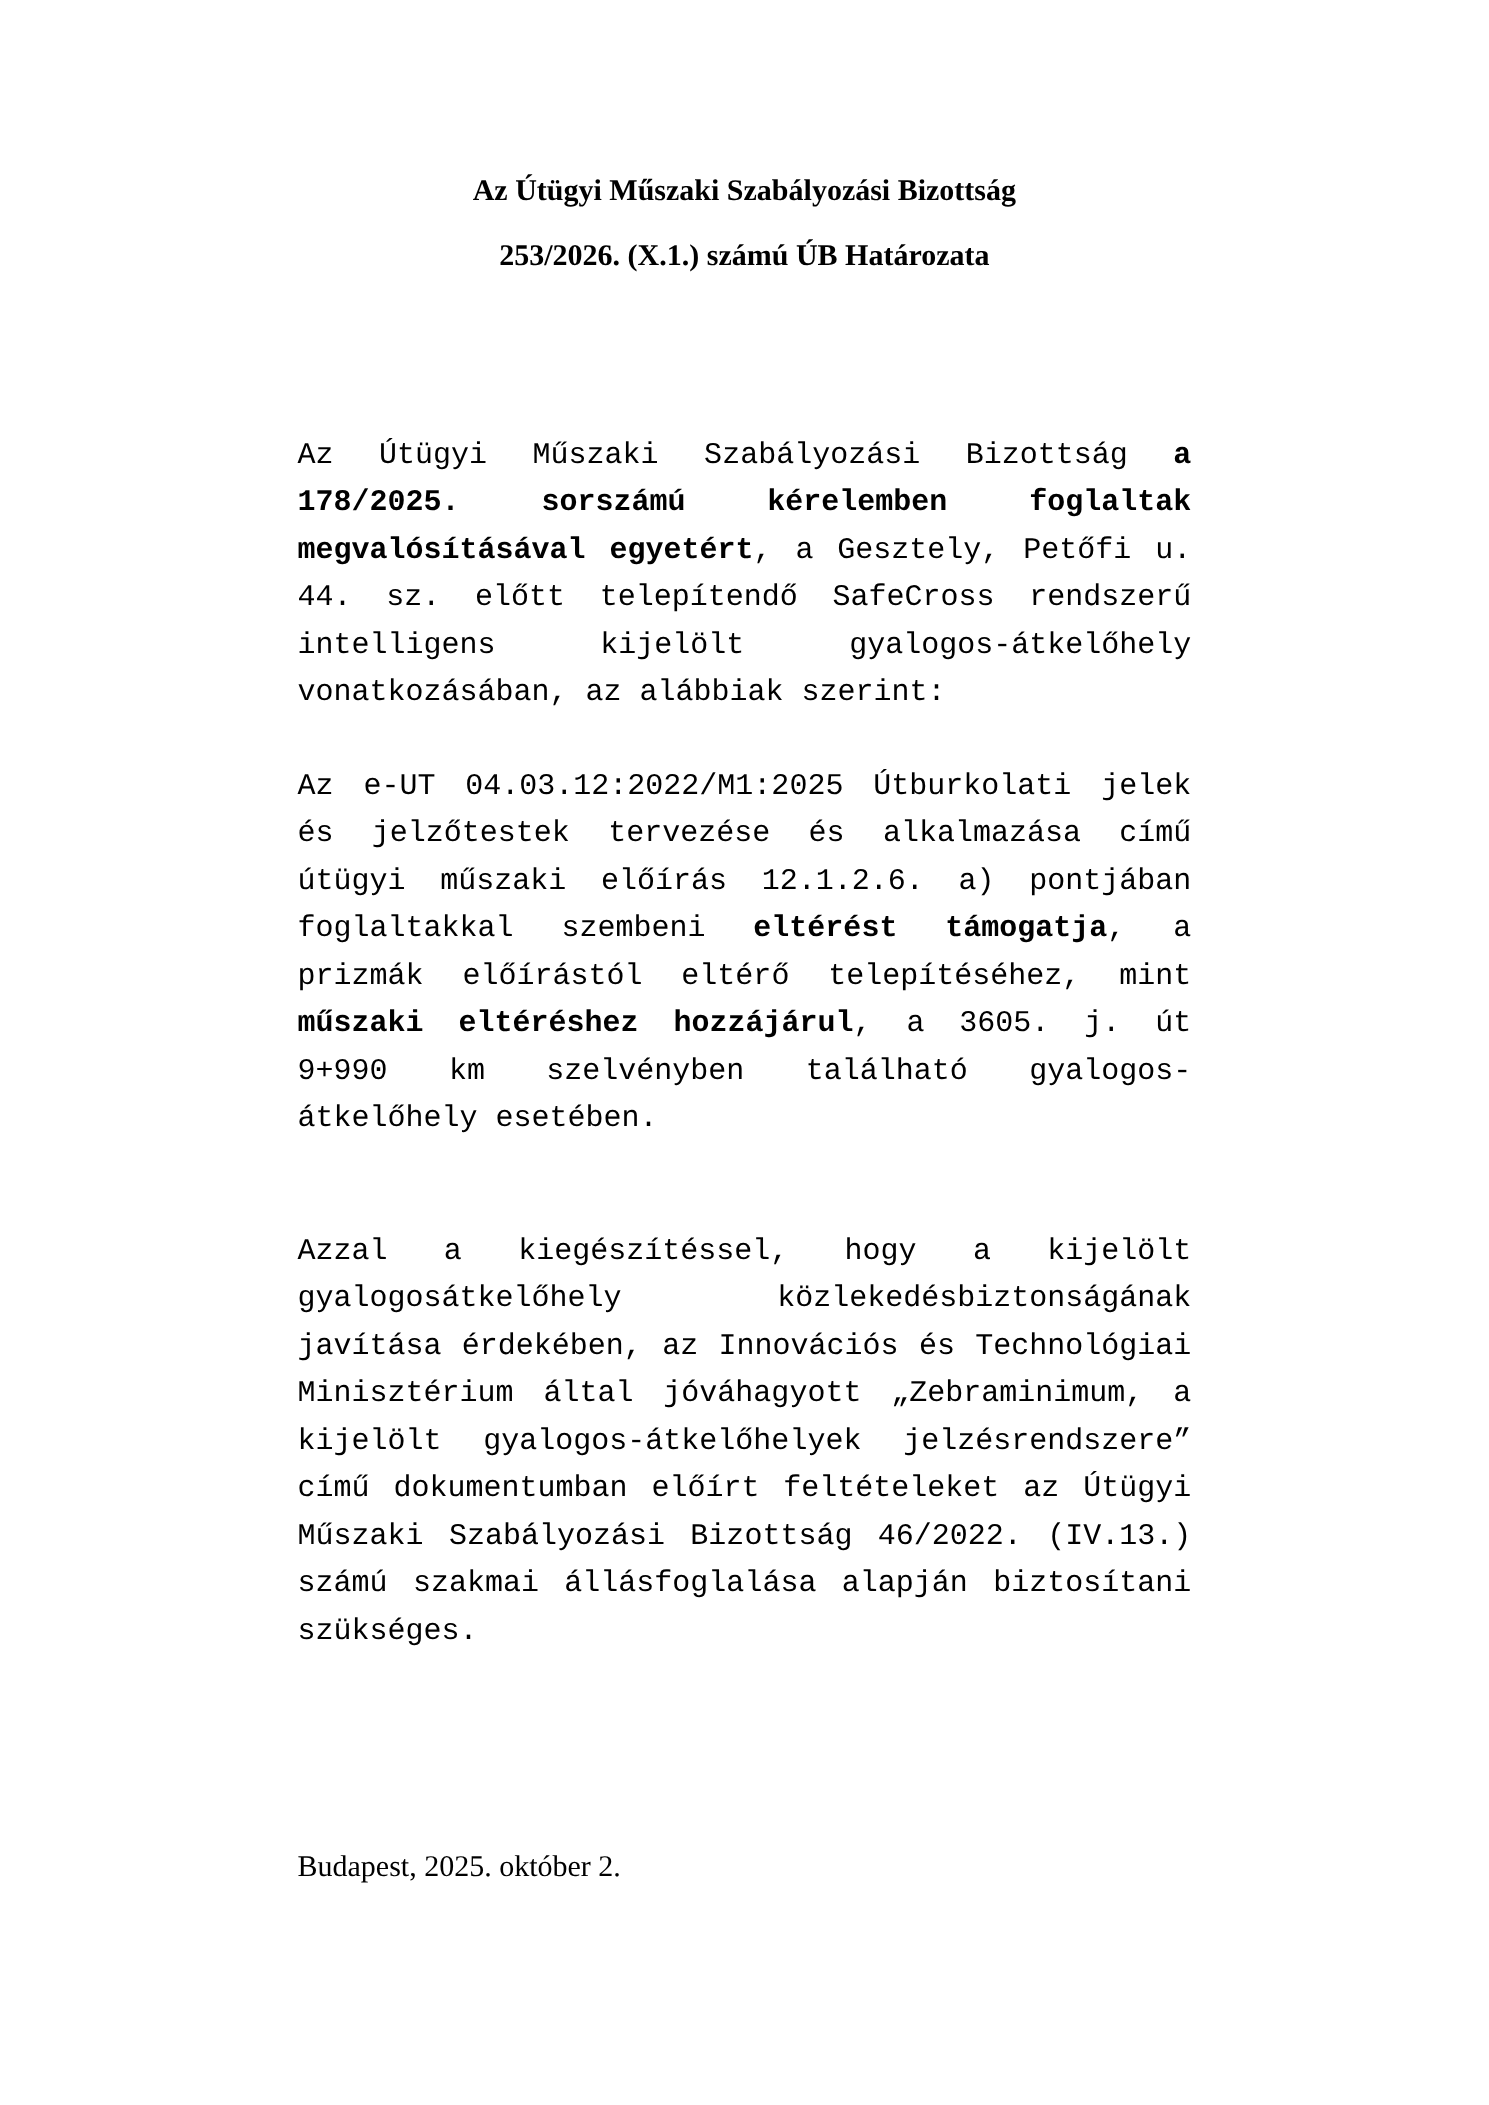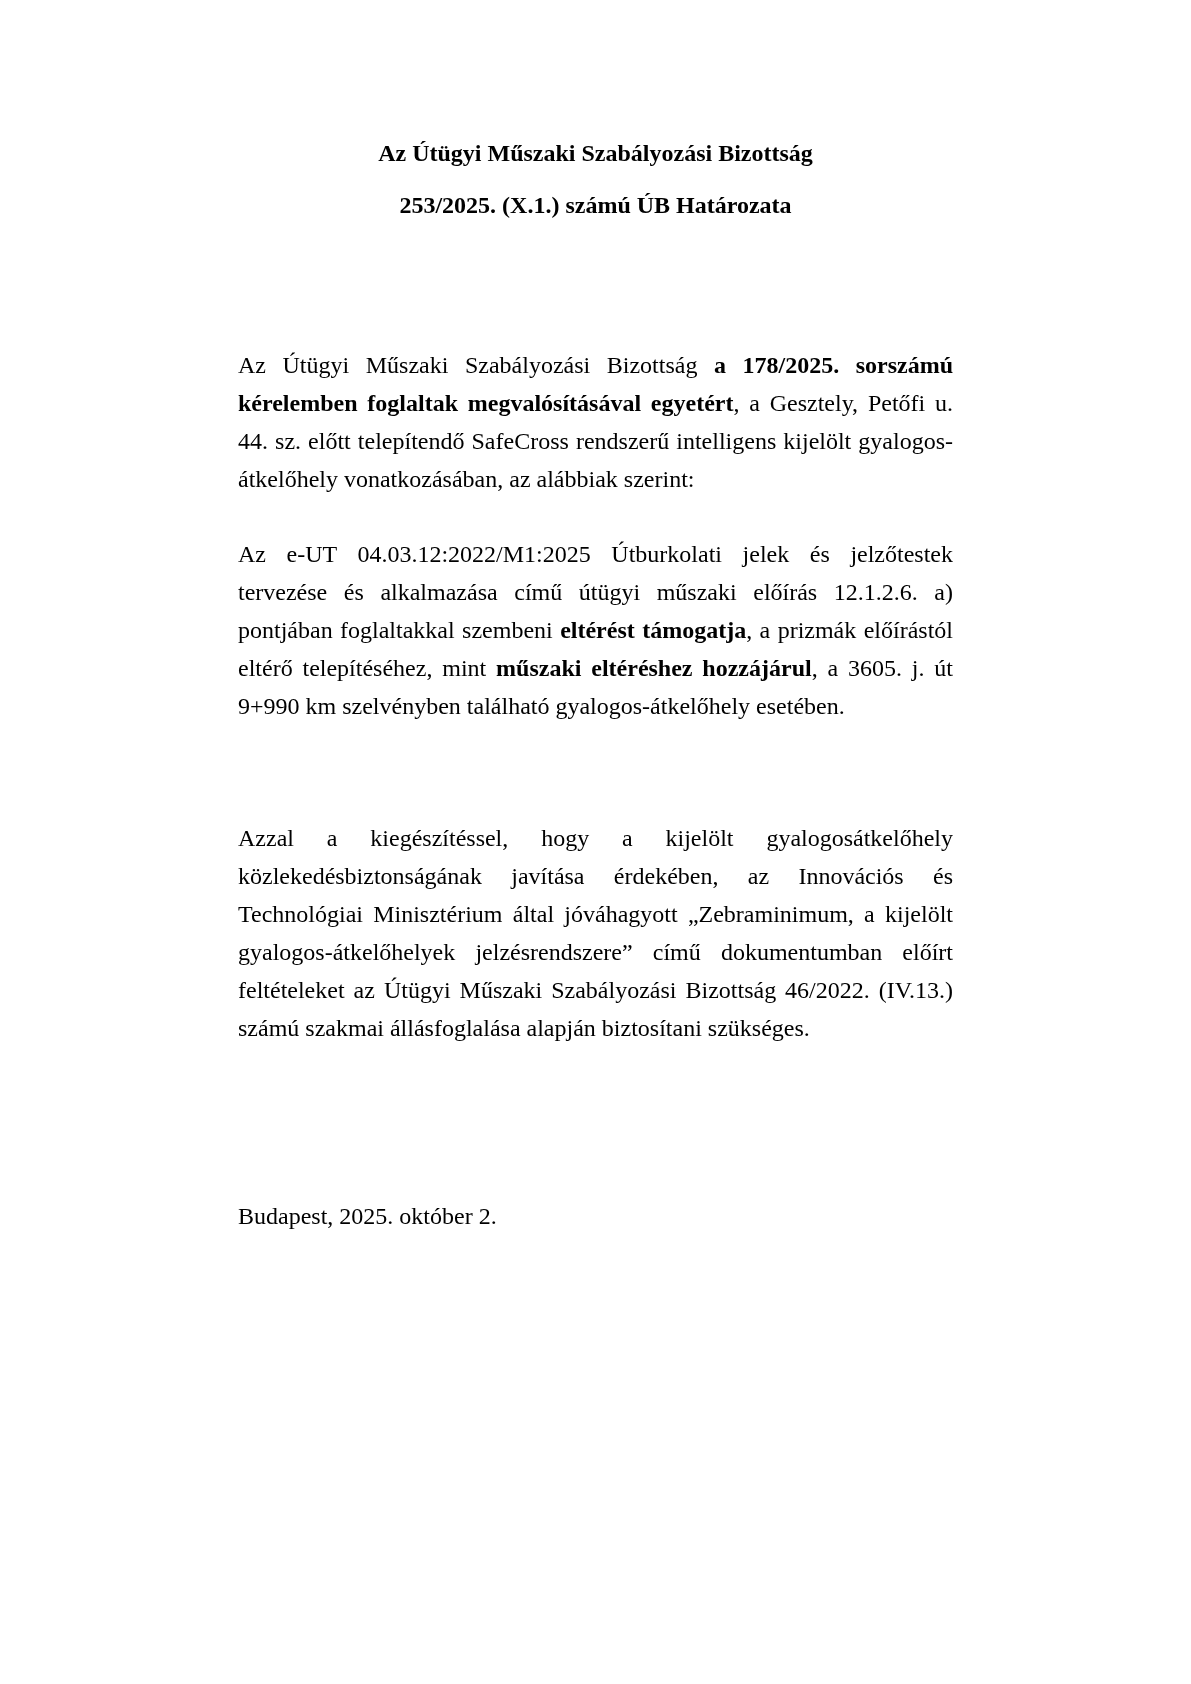--- a/index.html
+++ b/index.html
@@ -26,49 +26,50 @@
     font-weight: bold;
     text-align: center;
     line-height: 38px;
   }
   .doc-title.second {
     margin-top: 14px;
   }
   .doc-body {
     margin: 0;
     padding: 0;
+    font-family: Liberation Mono, monospace;
   }
   .body-para {
     margin: 0;
     text-align: justify;
     text-justify: inter-word;
   }
   .doc-body .body-para:first-child {
     margin-top: 122px;
   }
   .body-para + .body-para {
     margin-top: 37px;
   }
   .doc-body .body-para:nth-child(3) {
-    margin-top: 94px;
+    margin-top: 68px;
   }
   .bold {
     font-weight: bold;
   }
   .date-line {
     margin: 150px 0 0 0;
     text-align: left;
   }
 </style>
 </head>
 <body>
 
 <div class="page">
   <p class="doc-title">Az Útügyi Műszaki Szabályozási Bizottság</p>
-  <p class="doc-title second">253/2025. (X.1.) számú ÚB Határozata</p>
+  <p class="doc-title second">253/2026. (X.1.) számú ÚB Határozata</p>
 
   <div class="doc-body">
       <p class="body-para"><span>Az Útügyi Műszaki Szabályozási Bizottság </span><span class="bold">a 178/2025. sorszámú kérelemben foglaltak megvalósításával egyetért</span><span>, a Gesztely, Petőfi u. 44. sz. előtt telepítendő SafeCross rendszerű intelligens kijelölt gyalogos-átkelőhely vonatkozásában, az alábbiak szerint:</span></p>
       <p class="body-para"><span>Az e-UT 04.03.12:2022/M1:2025 Útburkolati jelek és jelzőtestek tervezése és alkalmazása című útügyi műszaki előírás 12.1.2.6. a) pontjában foglaltakkal szembeni </span><span class="bold">eltérést támogatja</span><span>, a prizmák előírástól eltérő telepítéséhez, mint </span><span class="bold">műszaki eltéréshez hozzájárul</span><span>, a 3605. j. út 9+990 km szelvényben található gyalogos-átkelőhely esetében.</span></p>
       <p class="body-para"><span>Azzal a kiegészítéssel, hogy a kijelölt gyalogosátkelőhely közlekedésbiztonságának javítása érdekében, az Innovációs és Technológiai Minisztérium által jóváhagyott „Zebraminimum, a kijelölt gyalogos-átkelőhelyek jelzésrendszere” című dokumentumban előírt feltételeket az Útügyi Műszaki Szabályozási Bizottság 46/2022. (IV.13.) számú szakmai állásfoglalása alapján biztosítani szükséges.</span></p>
     </div>
 
   <p class="date-line">Budapest, 2025. október 2.</p>
 </div>
 

